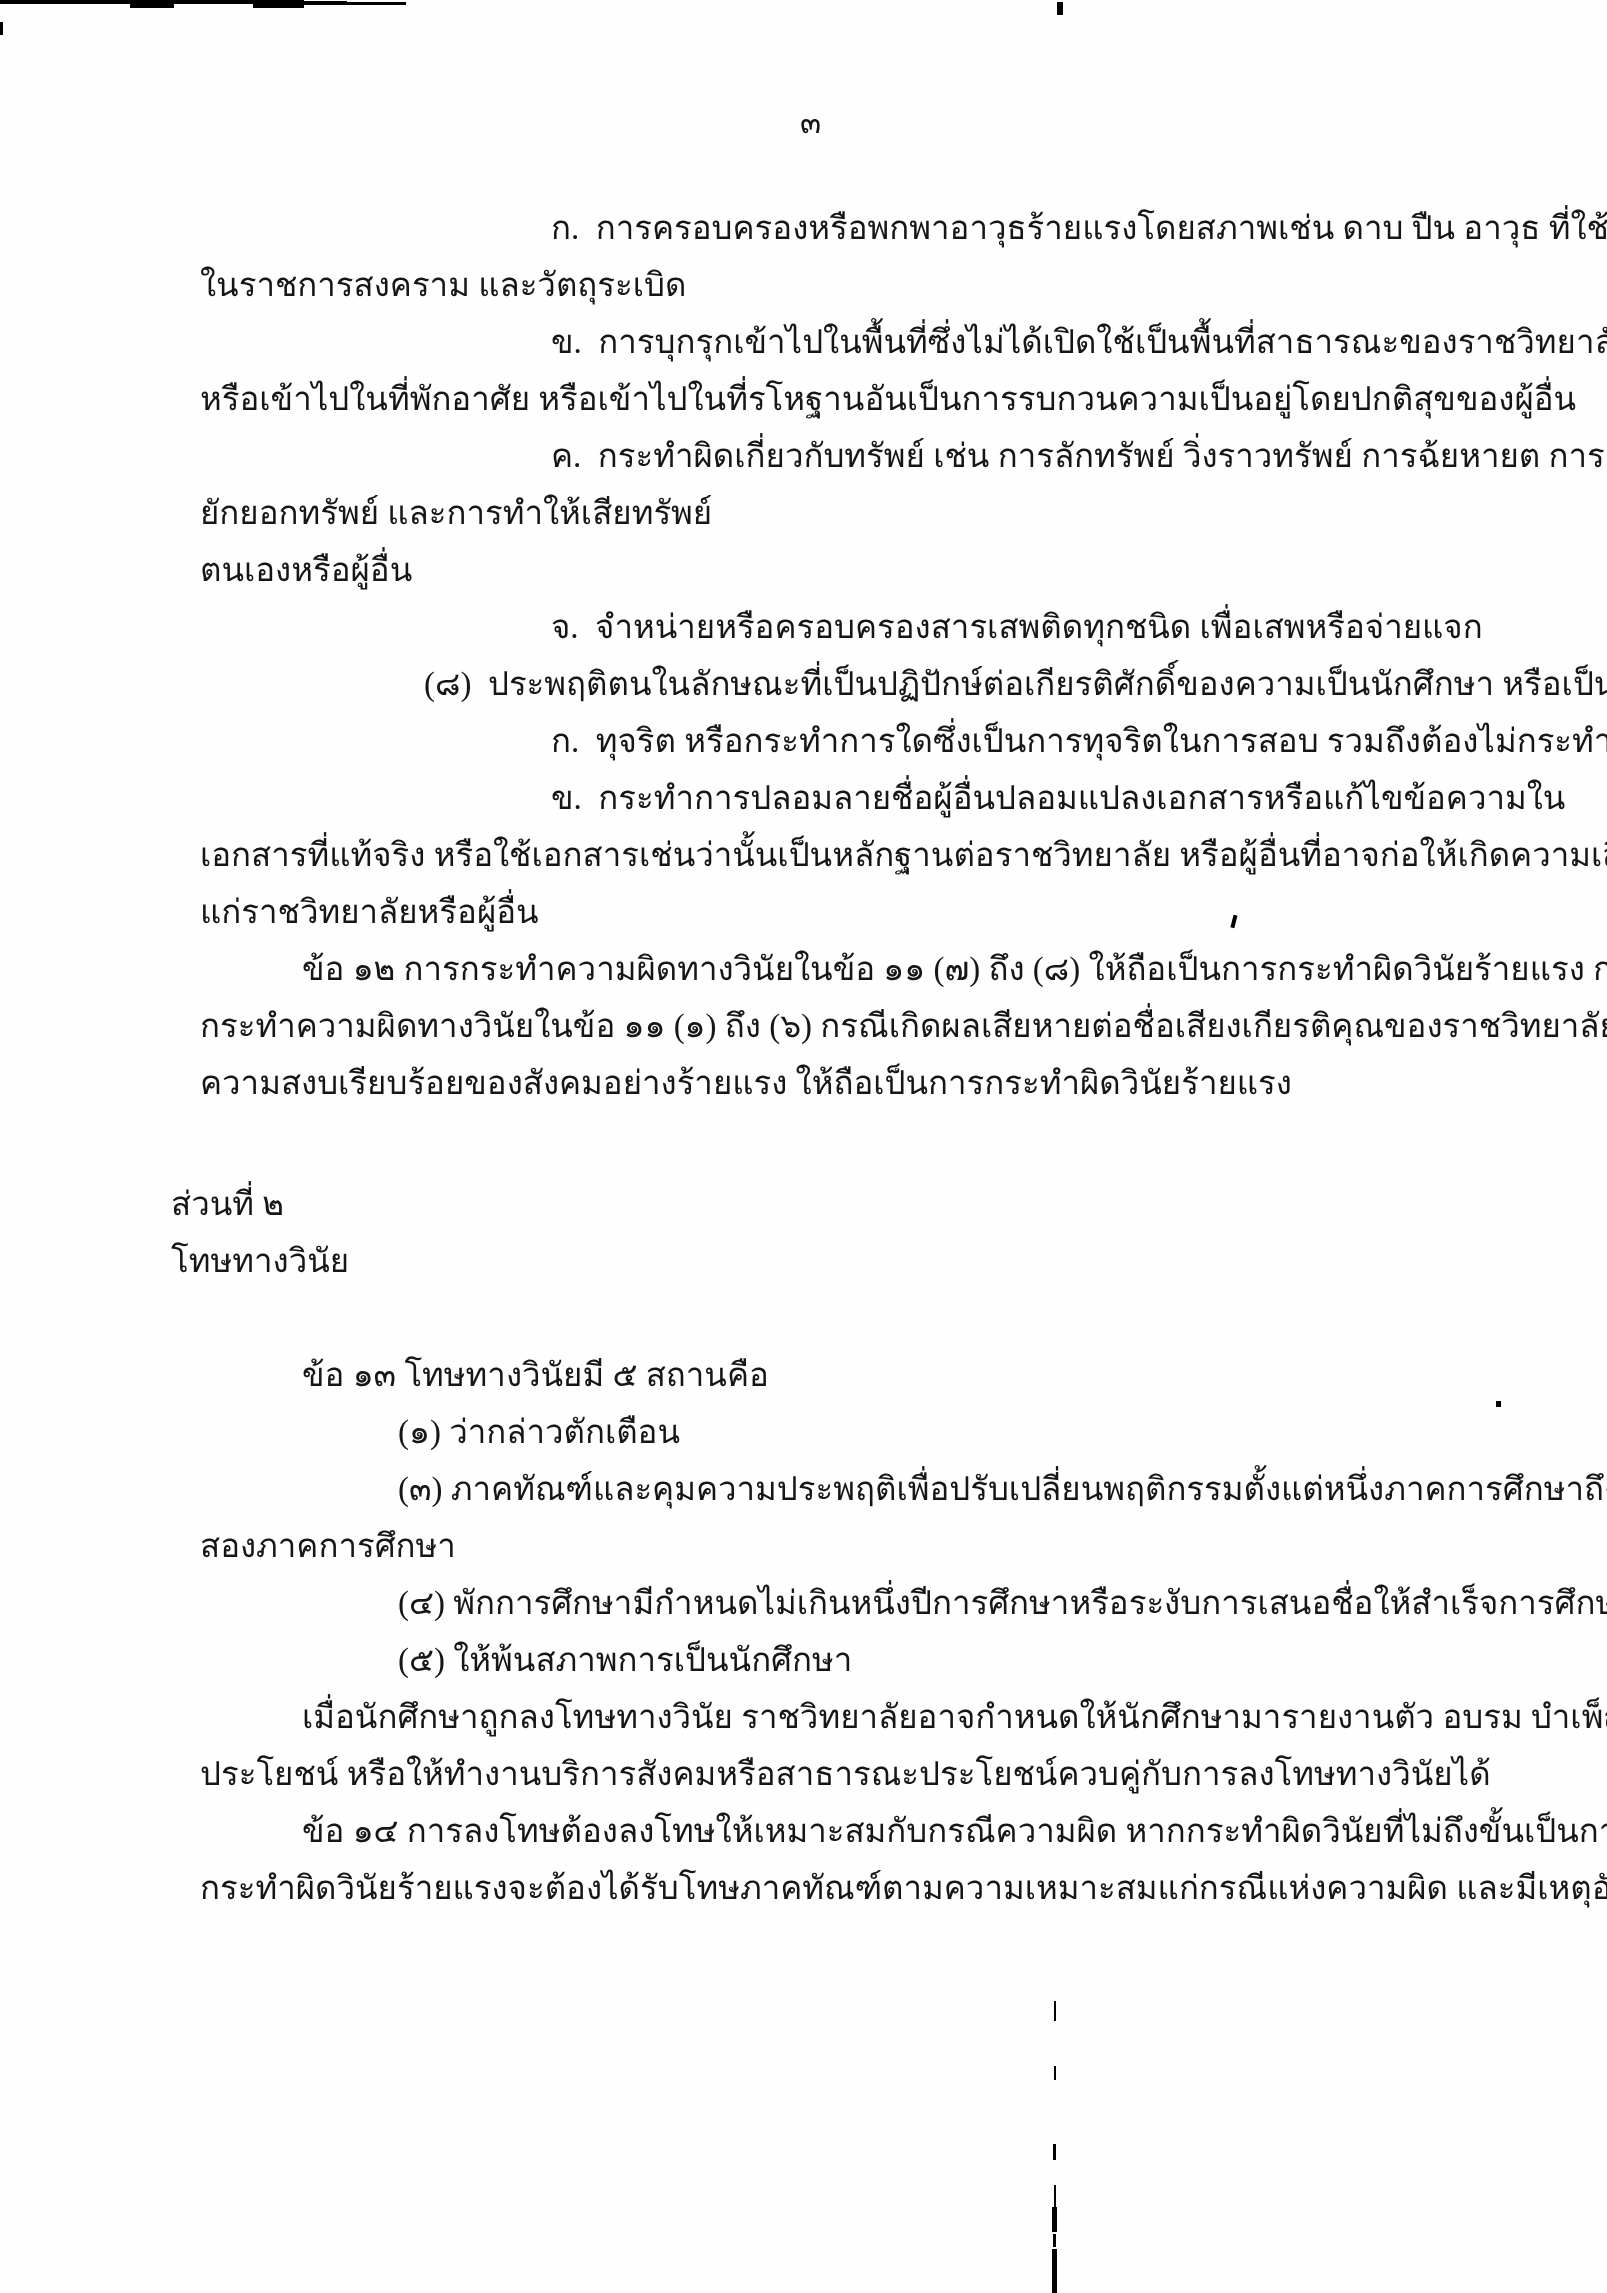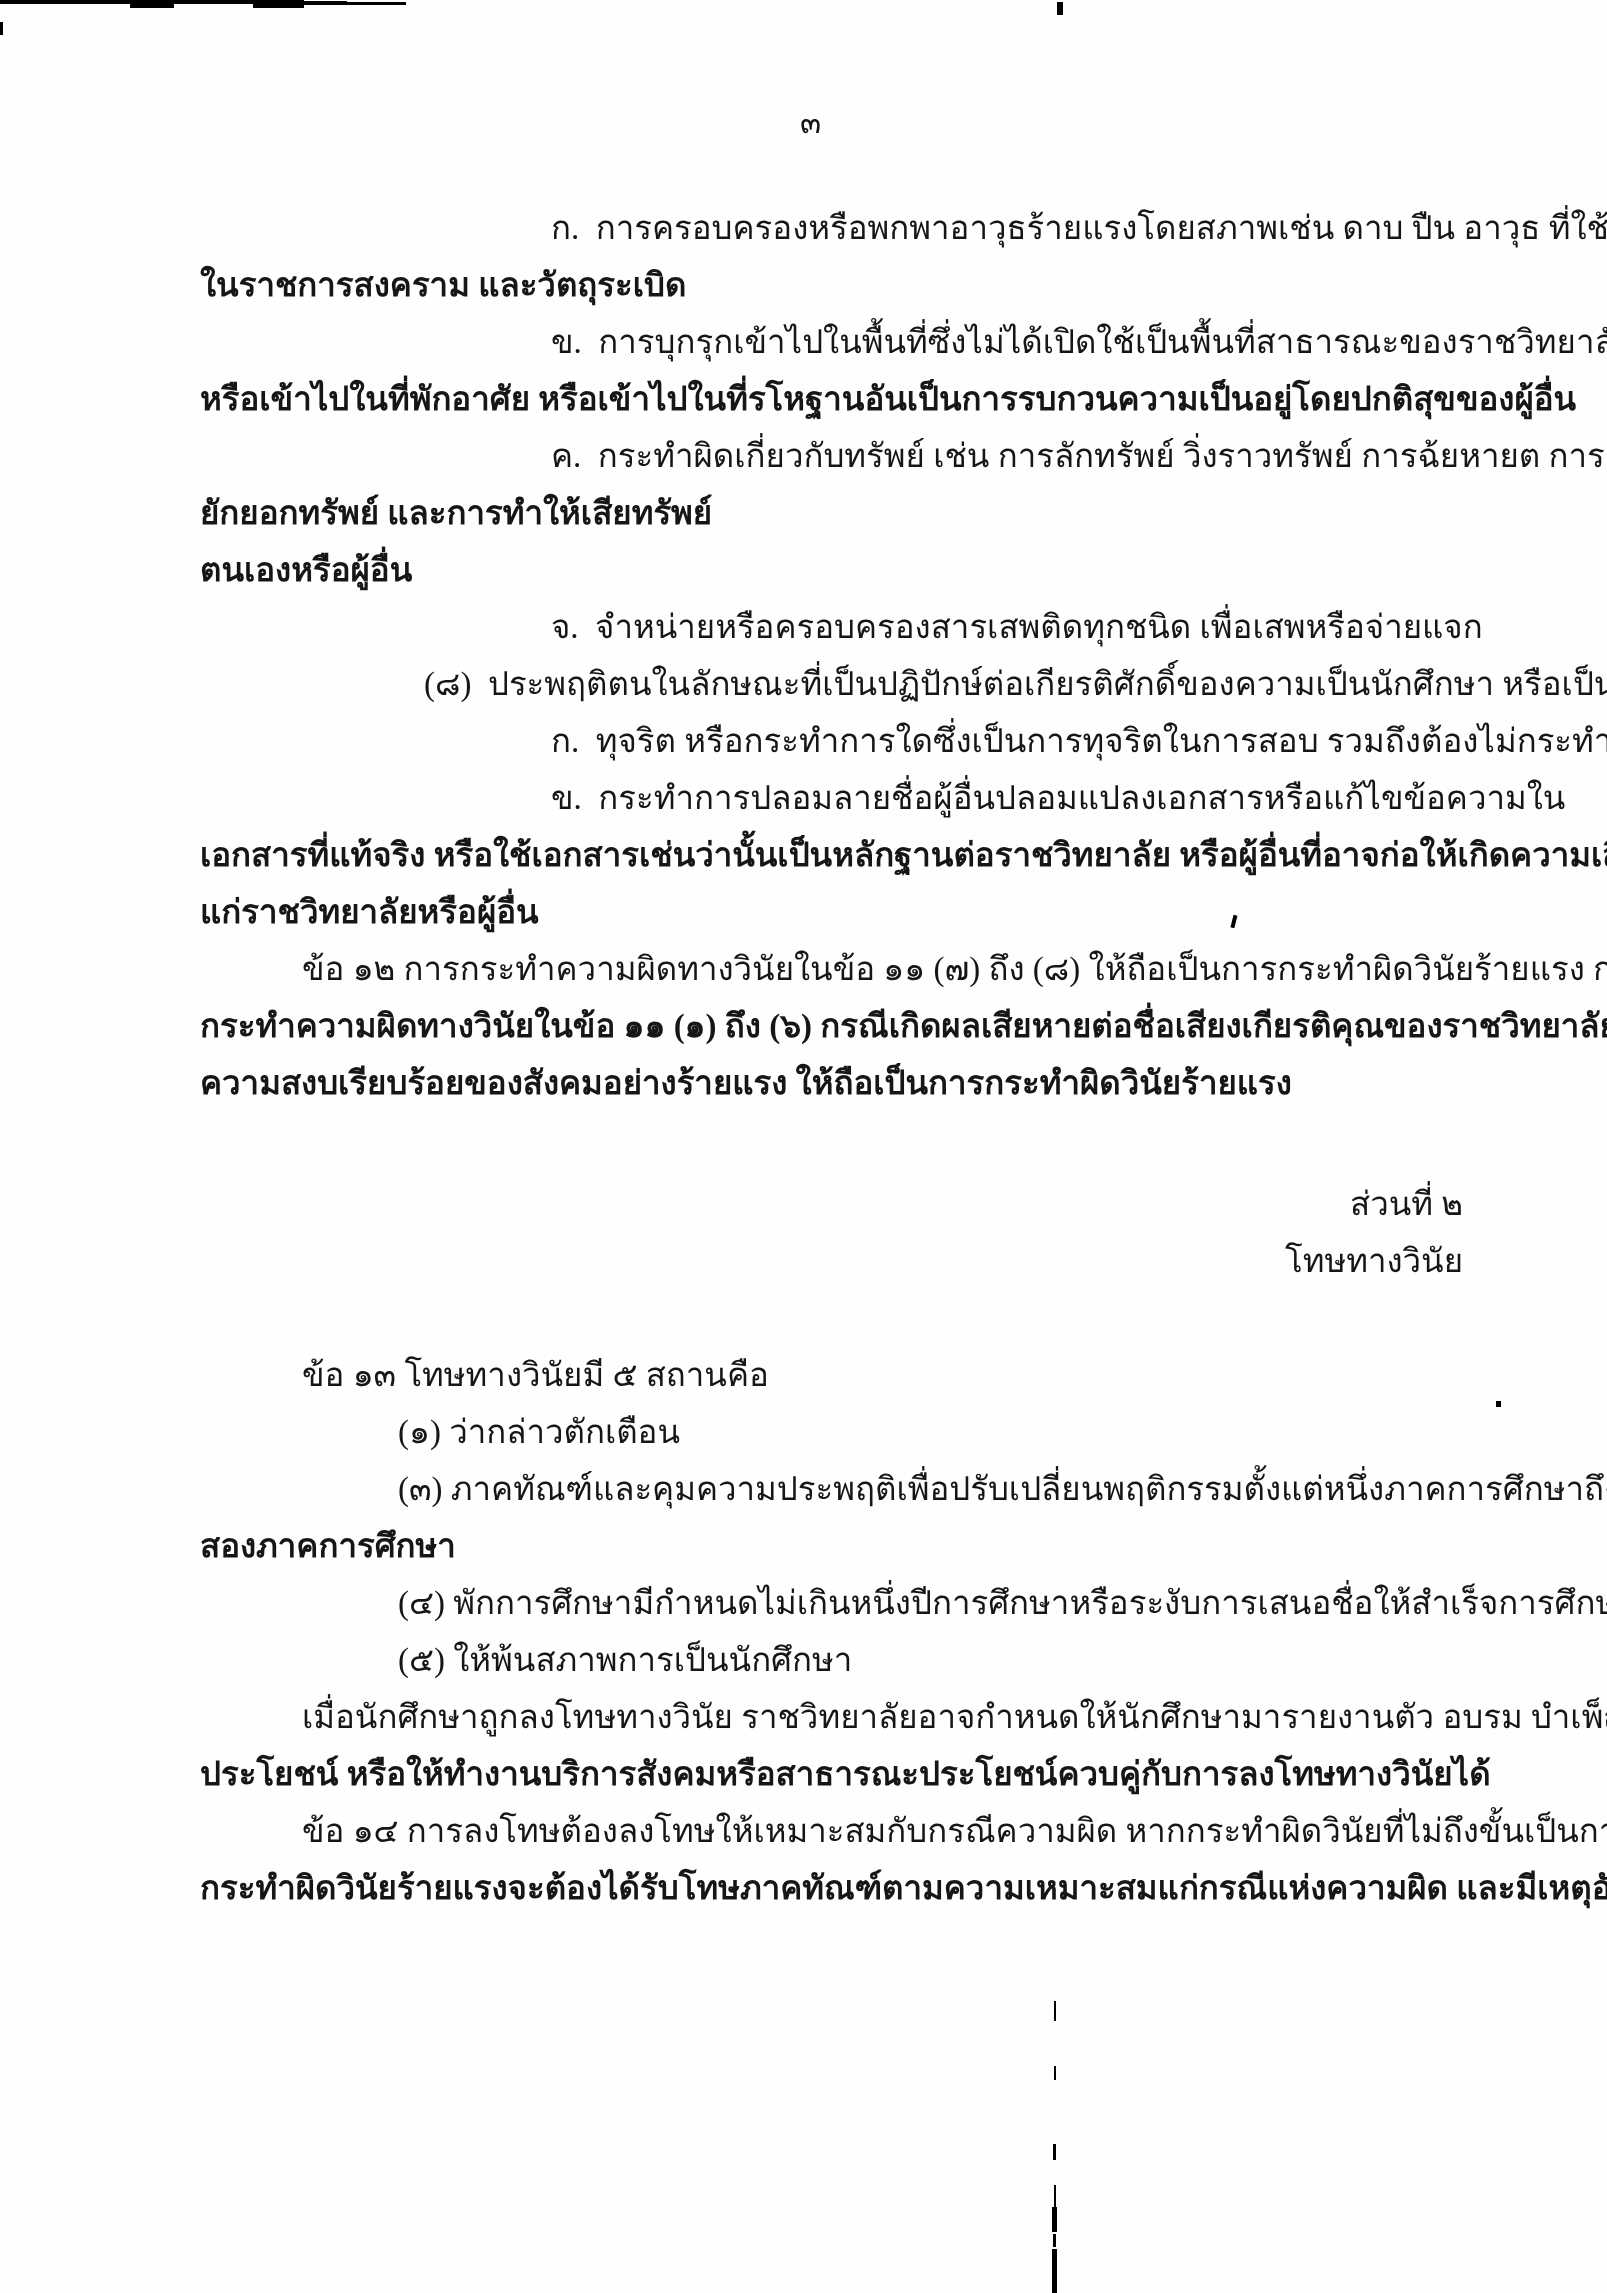--- a/index.html
+++ b/index.html
@@ -33,24 +33,24 @@
     white-space: pre;
     font-size: 33px;
     height: 57px;
     line-height: 57px;
   }
   .heading {
     white-space: pre;
     font-size: 33px;
     height: 57px;
     line-height: 57px;
-    text-align: right;
+    text-align: left;
     transform: translateX(-29px);
   }
-  .ind-none   { padding-left: 0; font-weight: bold; }
+  .ind-none   { padding-left: 0; }
   .ind-para   { padding-left: 102px; }
   .ind-num    { padding-left: 198px; }
   .ind-num8   { padding-left: 224px; }
   .ind-letter { padding-left: 351px; }
   .gap { width: 100%; }
   .artifact {
     position: absolute;
     background: #000000;
   }
 </style>

